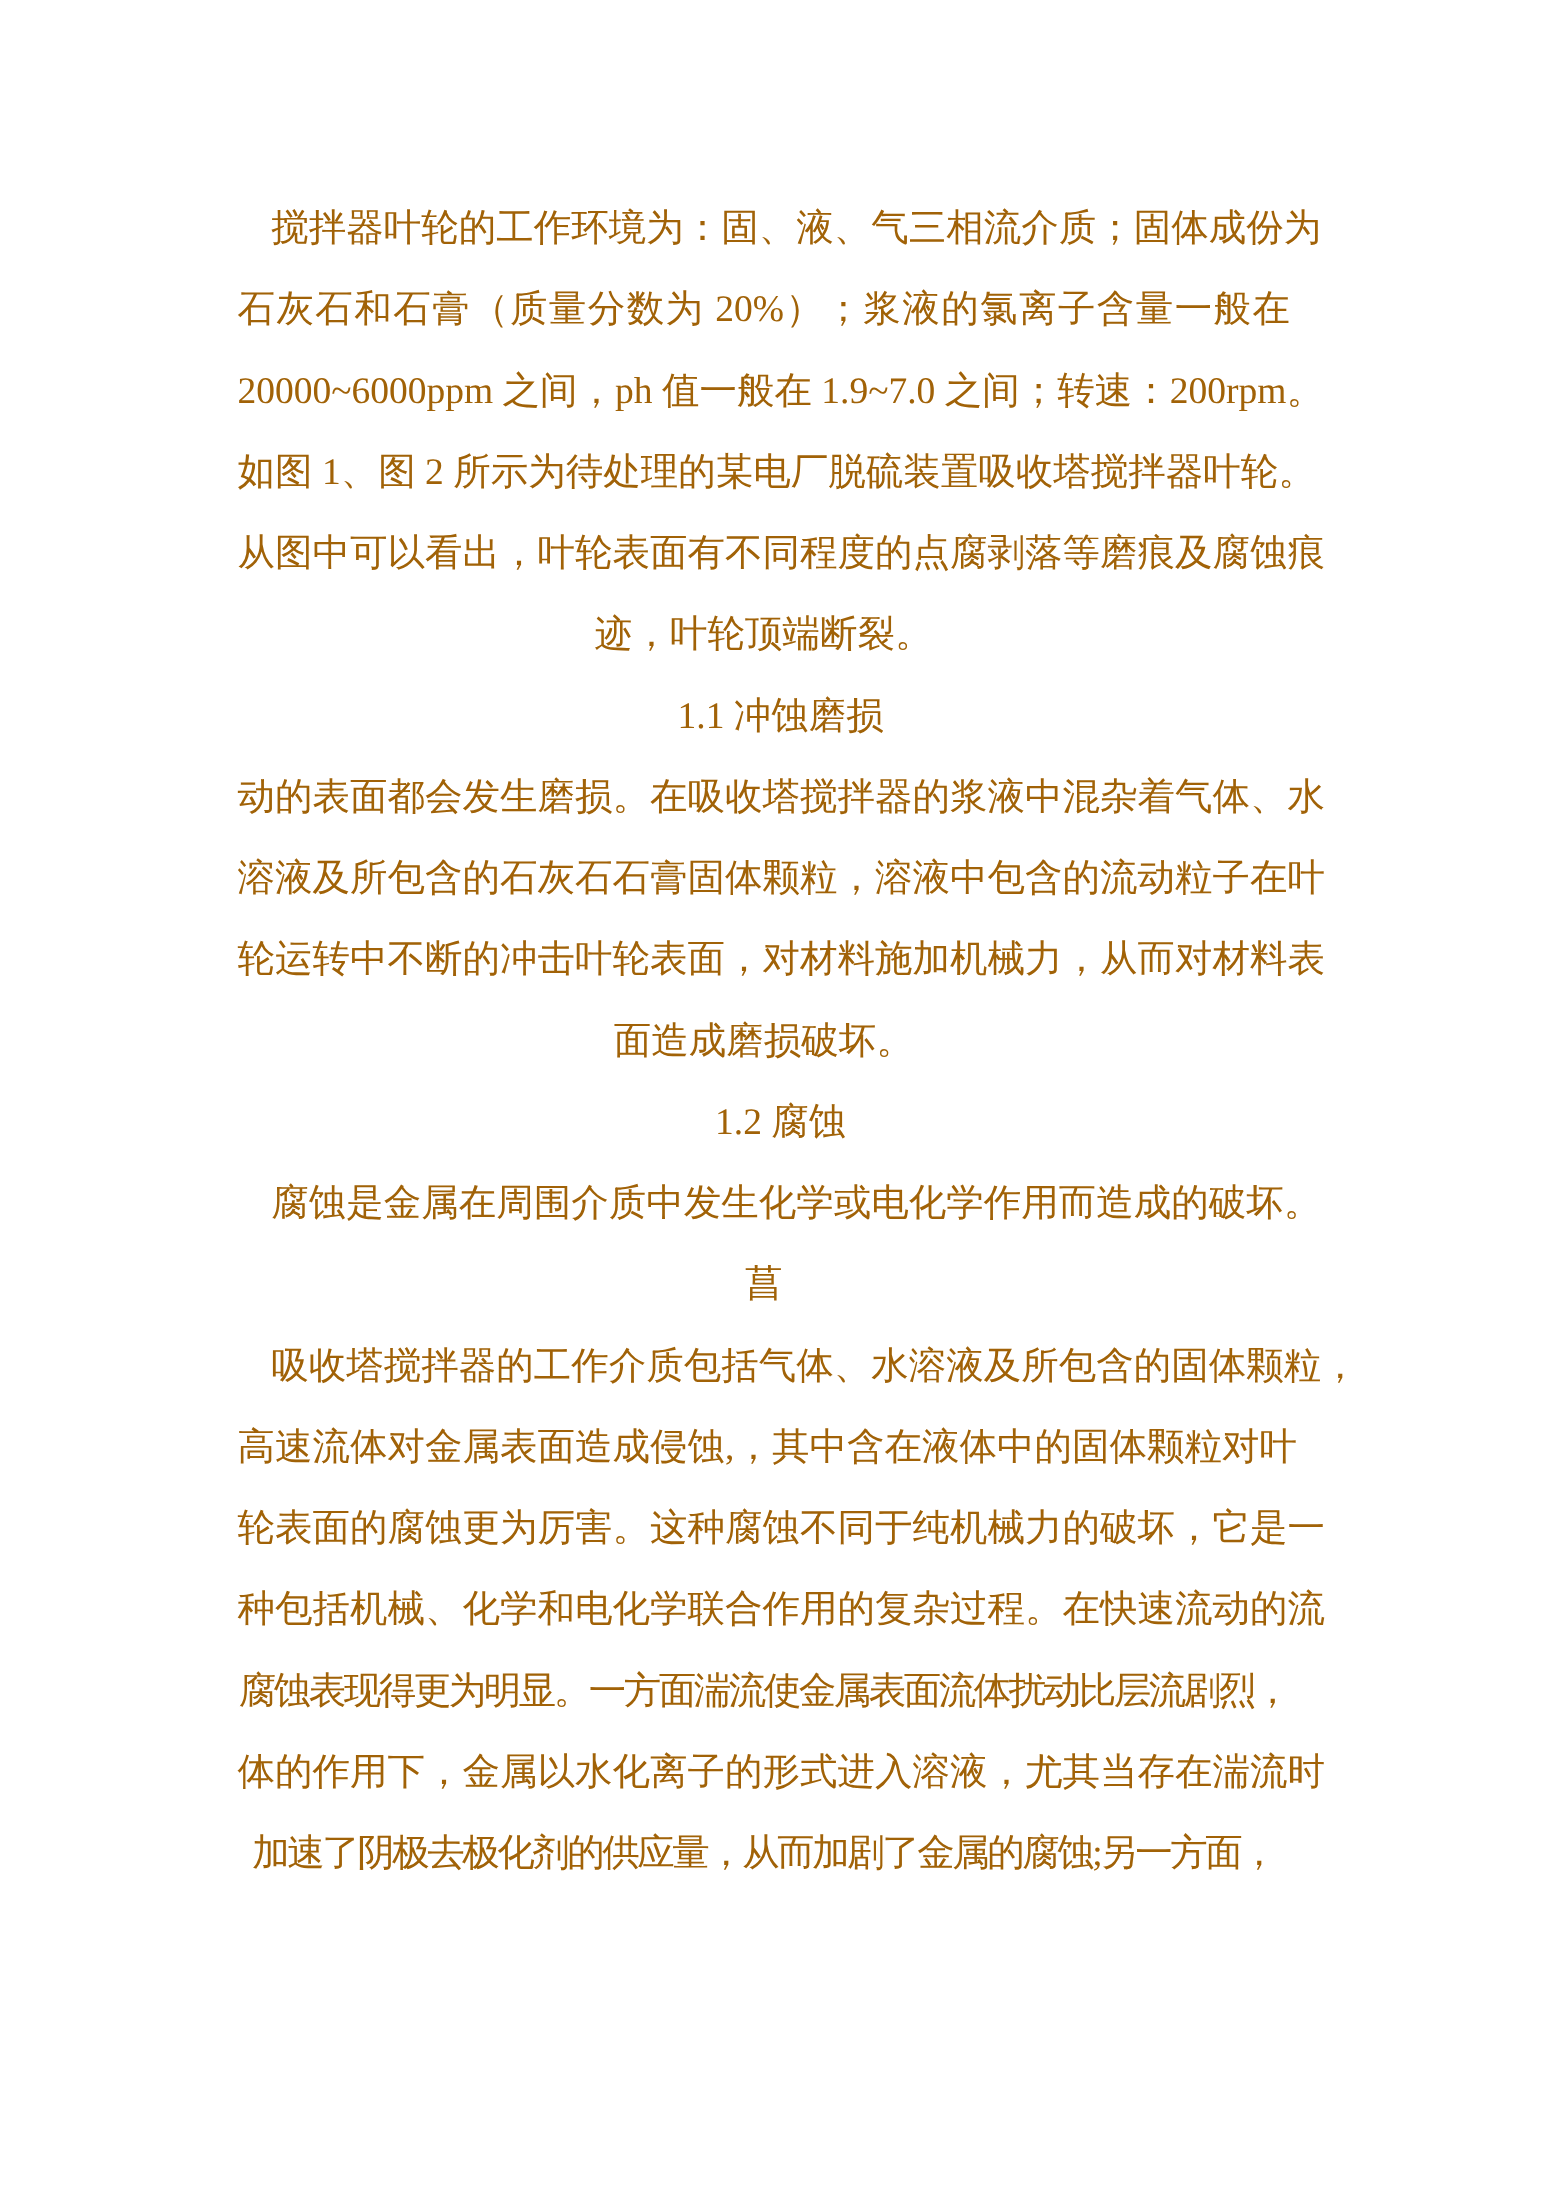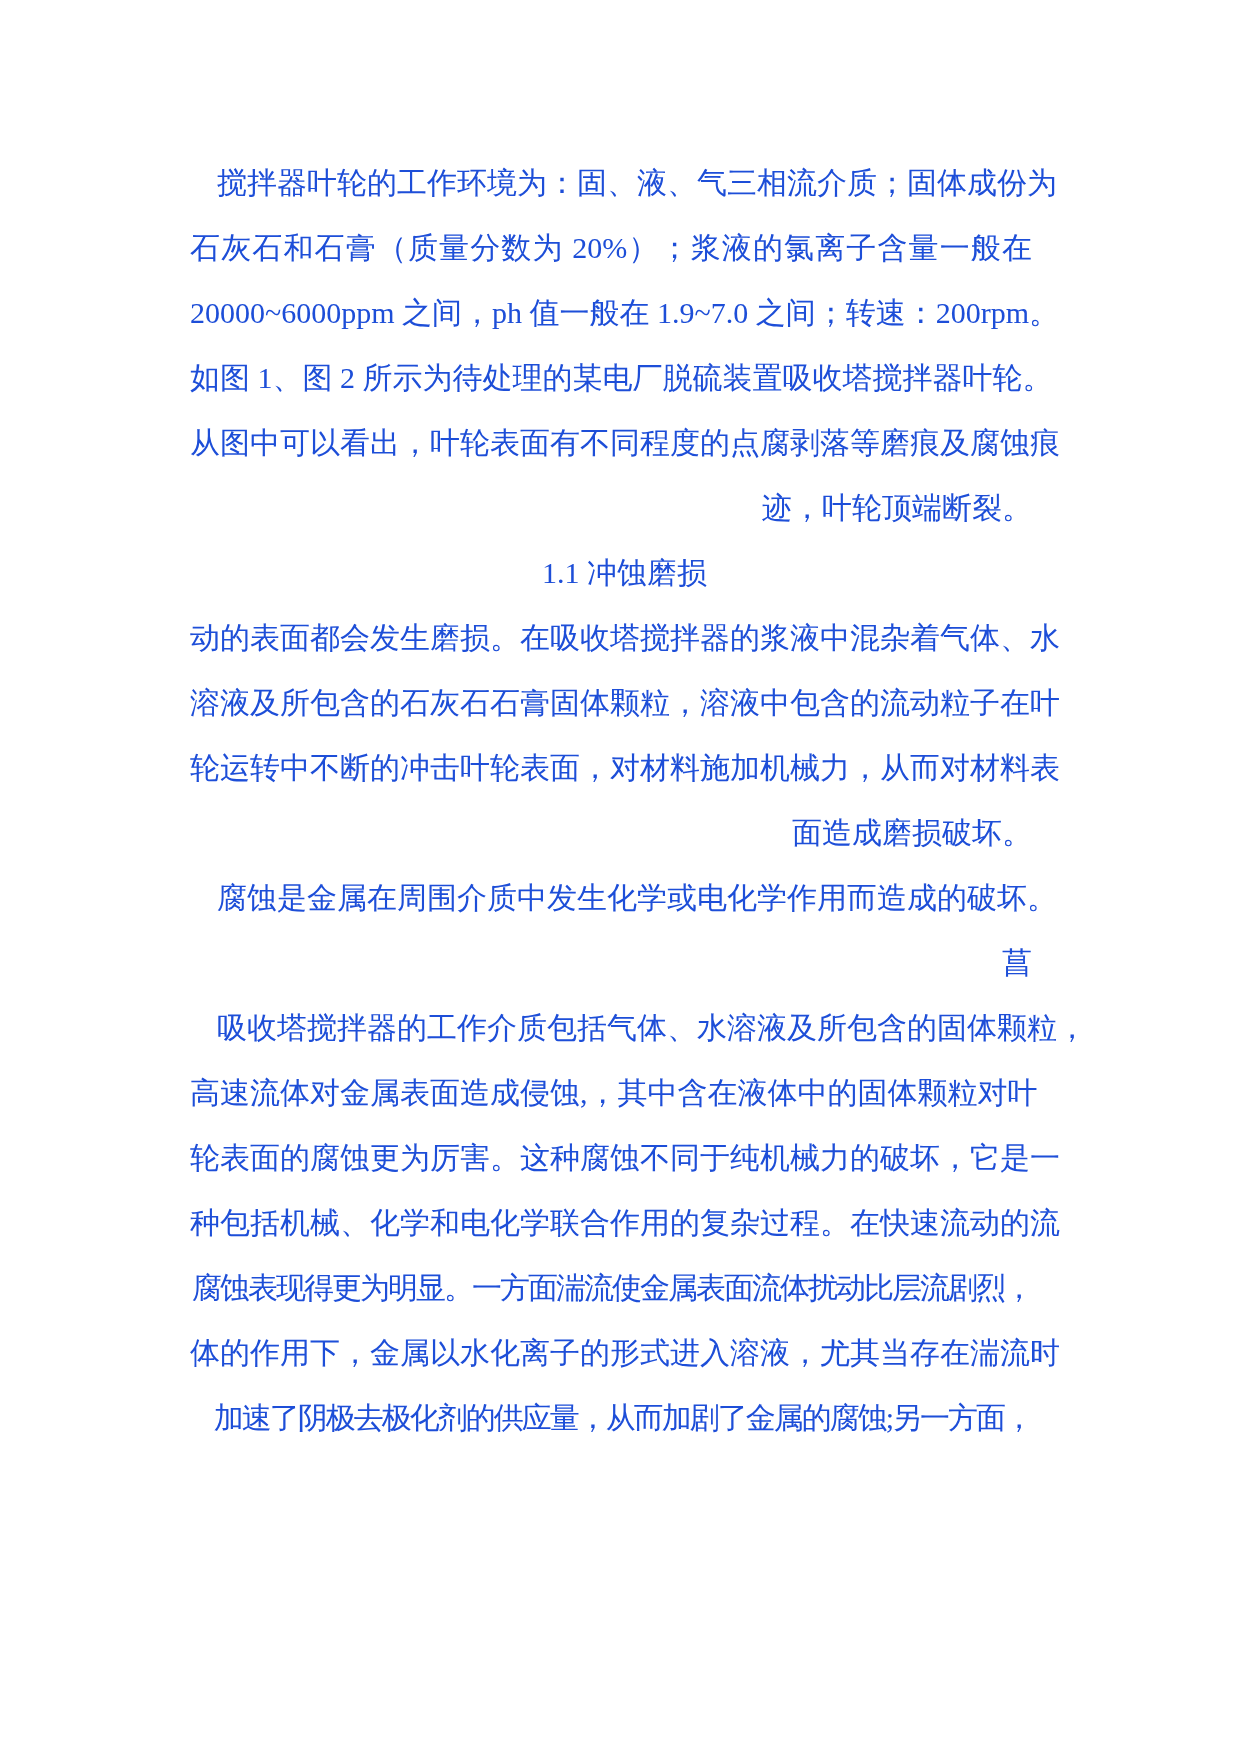--- a/index.html
+++ b/index.html
@@ -16,27 +16,27 @@
     overflow: hidden;
   }
   .content {
     position: absolute;
     left: 190px;
     top: 150px;
     width: 842px;
     font-family: "Liberation Serif", "DejaVu Serif", serif;
     font-size: 30px;
     line-height: 65px;
-    color: #1d4ed8;
+    color: #a16207;
   }
   .line {
     width: 842px;
     box-sizing: border-box;
     white-space: nowrap;
-    text-align: right;
+    text-align: center;
   }
   
   .jst {
     text-align: justify;
     text-align-last: justify;
     text-justify: inter-character;
   }
   
   .ind {
     padding-left: 27px;
@@ -62,20 +62,21 @@
     <div class="line jst">从图中可以看出，叶轮表面有不同程度的点腐剥落等磨痕及腐蚀痕</div>
     <div class="line">迹，叶轮顶端断裂。</div>
 
     <div class="line heading ind">1.1 冲蚀磨损</div>
 
     <div class="line jst">动的表面都会发生磨损。在吸收塔搅拌器的浆液中混杂着气体、水</div>
     <div class="line jst">溶液及所包含的石灰石石膏固体颗粒，溶液中包含的流动粒子在叶</div>
     <div class="line jst">轮运转中不断的冲击叶轮表面，对材料施加机械力，从而对材料表</div>
     <div class="line">面造成磨损破坏。</div>
 
+    <div class="line heading ind">1.2 腐蚀</div>
 
     <div class="line jst ind">腐蚀是金属在周围介质中发生化学或电化学作用而造成的破坏。</div>
 
     <div class="line">菖</div>
 
     <div class="line jst ind">吸收塔搅拌器的工作介质包括气体、水溶液及所包含的固体颗粒，</div>
     <div class="line jst">高速流体对金属表面造成侵蚀,，其中含在液体中的固体颗粒对叶</div>
     <div class="line jst">轮表面的腐蚀更为厉害。这种腐蚀不同于纯机械力的破坏，它是一</div>
     <div class="line jst">种包括机械、化学和电化学联合作用的复杂过程。在快速流动的流</div>
     <div class="line tight">腐蚀表现得更为明显。一方面湍流使金属表面流体扰动比层流剧烈，</div>

